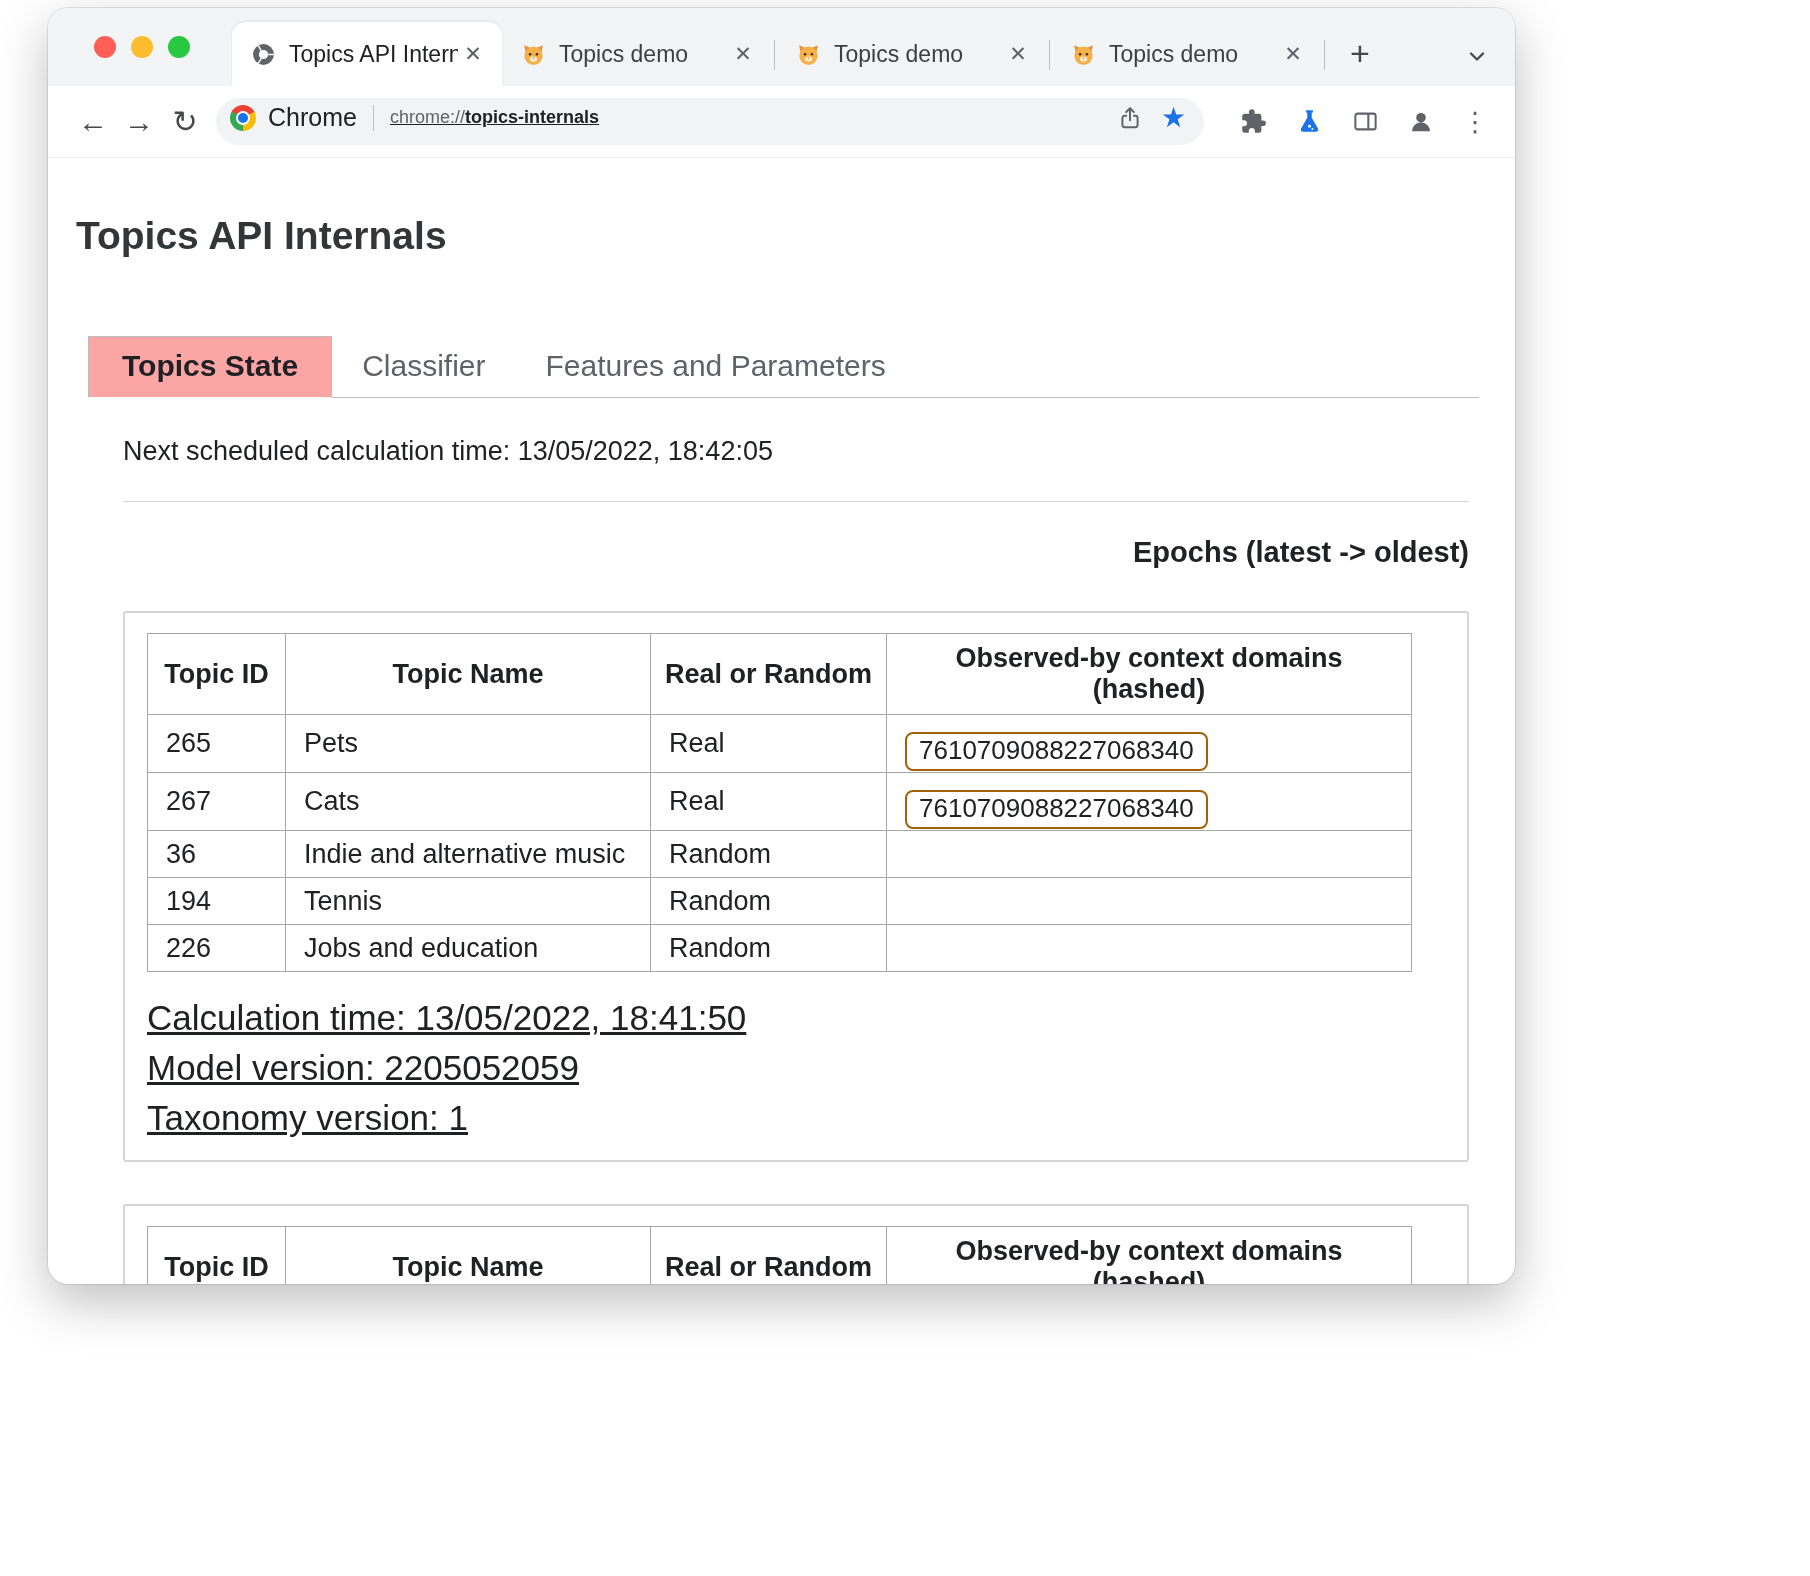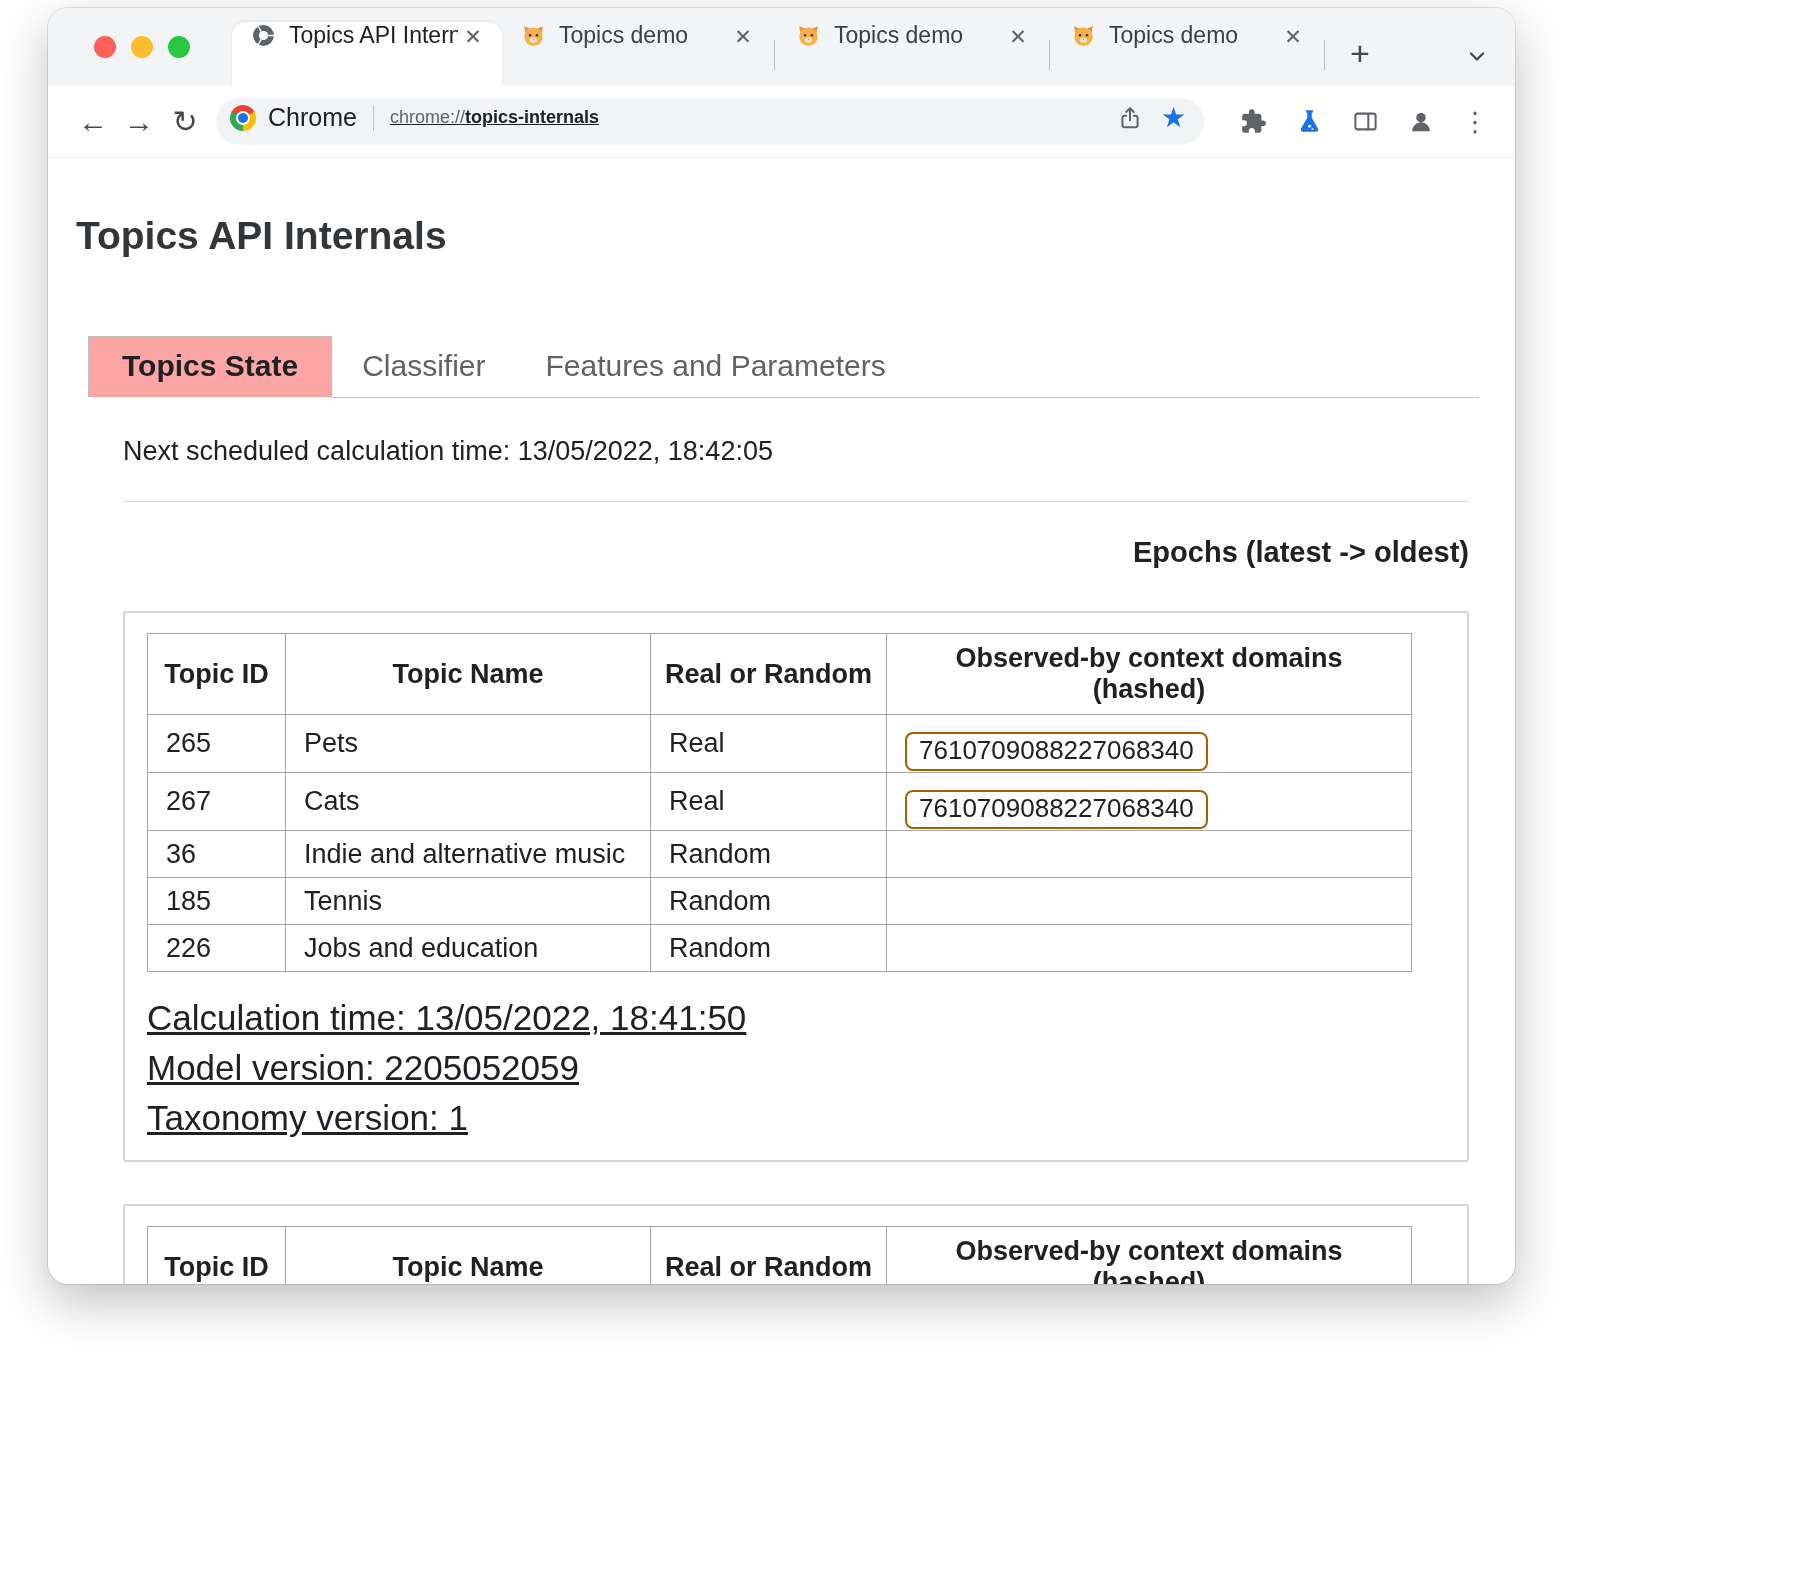--- a/index.html
+++ b/index.html
@@ -16,21 +16,21 @@
   .tabstrip {
     height:78px; background:var(--strip-bg,#f3f4f6);
     display:flex; align-items:flex-end; padding:0 20px 0 0;
   }
   .traffic-lights { display:flex; gap:15px; align-items:center; padding:0 42px 28px 46px; }
   .tl { width:22px; height:22px; border-radius:50%; border:none; display:inline-block; cursor:default; }
   .tl.red    { background:var(--traffic-red,#ff5f57); }
   .tl.yellow { background:var(--traffic-yellow,#febc2e); }
   .tl.green  { background:var(--traffic-green,#28c840); }
   .tab {
-    width:270px; height:64px; display:flex; align-items:flex-start;
+    width:270px; height:64px; display:flex; align-items:center;
     padding:0 14px 0 18px; font-size:23px; color:#3c4043; position:relative;
   }
   .tab.active {
     background:#fff; border-radius:14px 14px 0 0; color:#202124;
     box-shadow:0 -1px 3px rgba(0,0,0,.08);
   }
   .tab .favicon { width:26px; height:26px; flex:0 0 auto; margin-right:13px; display:flex; align-items:center; justify-content:center; }
   .tab-label { flex:1; white-space:nowrap; overflow:hidden; }
   .tab-close {
     flex:0 0 auto; width:30px; height:30px; line-height:30px; text-align:center;
@@ -280,21 +280,21 @@
               <td>Real</td>
               <td><span class="hash-box">7610709088227068340</span></td>
             </tr>
             <tr>
               <td>36</td>
               <td>Indie and alternative music</td>
               <td>Random</td>
               <td></td>
             </tr>
             <tr>
-              <td>185</td>
+              <td>194</td>
               <td>Tennis</td>
               <td>Random</td>
               <td></td>
             </tr>
             <tr>
               <td>226</td>
               <td>Jobs and education</td>
               <td>Random</td>
               <td></td>
             </tr>

